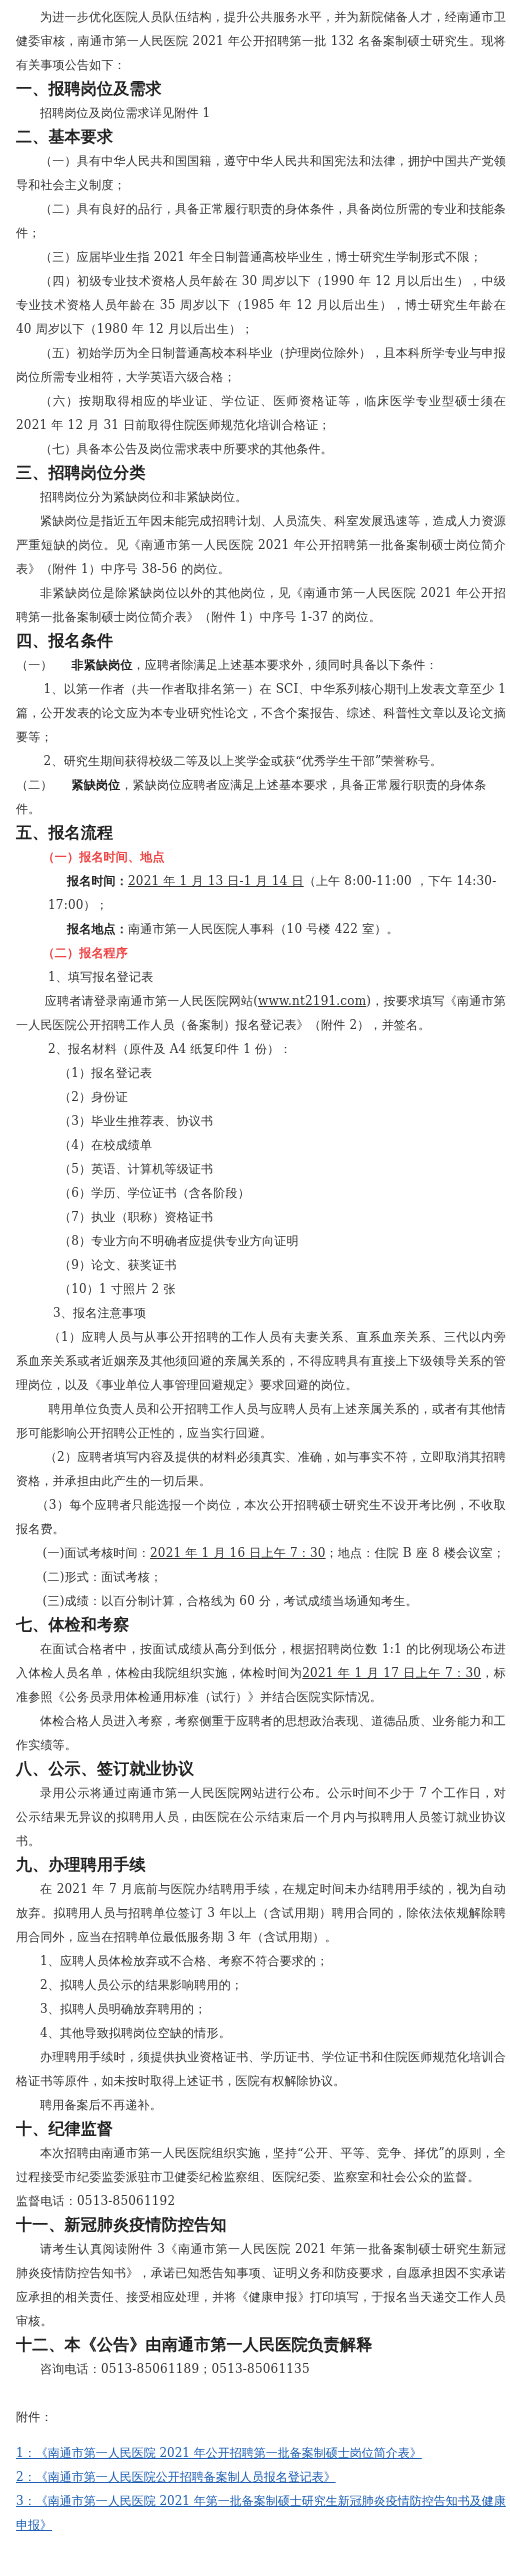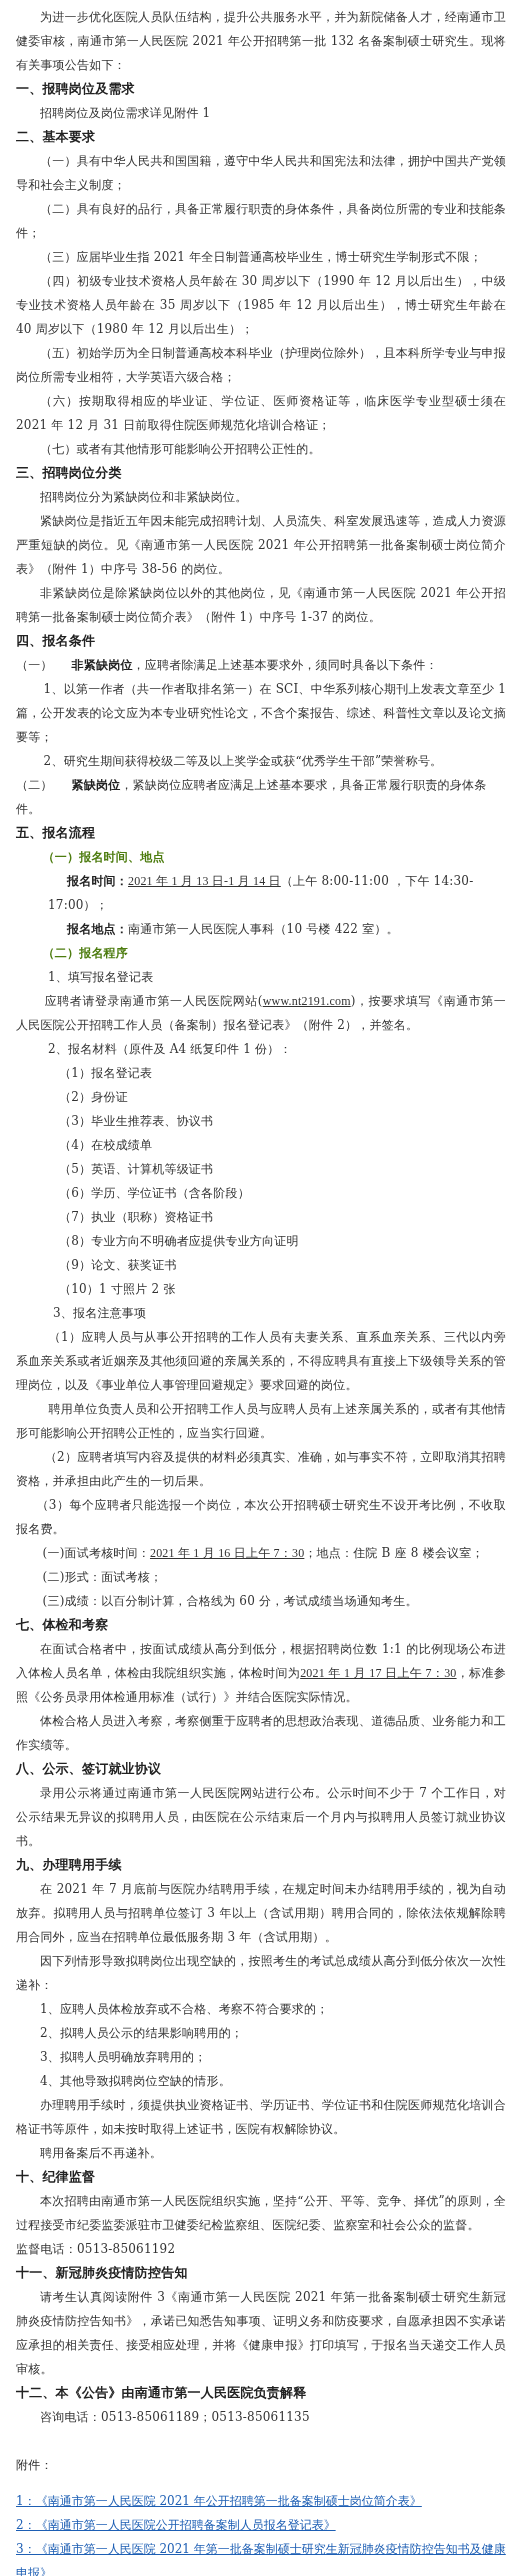--- a/index.html
+++ b/index.html
@@ -17,29 +17,29 @@
   }
   .p { text-indent: 2em; text-align: justify; }
   .sub-indent { text-indent: 3.3em; }
   .indent-1 { padding-left: 26.6px; }
   .indent-2 { padding-left: 32px; }
   .indent-3 { padding-left: 43px; }
   .h {
     font-family: "DejaVu Sans", "Liberation Sans", sans-serif;
     font-weight: bold;
     color: #222222;
-    font-size: 13px;
+    font-size: 16px;
   }
   .h2 {
     font-family: "DejaVu Sans", "Liberation Sans", sans-serif;
     font-weight: bold;
-    color: #4d7c0f;
+    color: #ef4444;
   }
   .bold { font-family: "DejaVu Sans", "Liberation Sans", sans-serif; font-weight: bold; color:#222;margin-left:19px; }
-  .u { text-decoration: underline; font-family: Liberation Serif, serif; }
+  .u { text-decoration: underline; }
   .spacer { height: 24px; }
   .annex-link {
     display: block;
     color: #1e5fb4;
     text-decoration: underline;
     line-height: 24px;
     font-size: 12px;
   }
 </style>
 </head>
@@ -52,21 +52,21 @@
   <p class="h">一、报聘岗位及需求</p>
   <p class="p">招聘岗位及岗位需求详见附件 1</p>
 
   <p class="h">二、基本要求</p>
   <p class="p">（一）具有中华人民共和国国籍，遵守中华人民共和国宪法和法律，拥护中国共产党领导和社会主义制度；</p>
   <p class="p">（二）具有良好的品行，具备正常履行职责的身体条件，具备岗位所需的专业和技能条件；</p>
   <p class="p">（三）应届毕业生指 2021 年全日制普通高校毕业生，博士研究生学制形式不限；</p>
   <p class="p">（四）初级专业技术资格人员年龄在 30 周岁以下（1990 年 12 月以后出生），中级专业技术资格人员年龄在 35 周岁以下（1985 年 12 月以后出生），博士研究生年龄在 40 周岁以下（1980 年 12 月以后出生）；</p>
   <p class="p">（五）初始学历为全日制普通高校本科毕业（护理岗位除外），且本科所学专业与申报岗位所需专业相符，大学英语六级合格；</p>
   <p class="p">（六）按期取得相应的毕业证、学位证、医师资格证等，临床医学专业型硕士须在 2021 年 12 月 31 日前取得住院医师规范化培训合格证；</p>
-  <p class="p">（七）或者有其他情形可能影响公开招聘公正性的。</p>
+  <p class="p">（七）具备本公告及岗位需求表中所要求的其他条件。</p>
 
   <p class="h">三、招聘岗位分类</p>
   <p class="p">招聘岗位分为紧缺岗位和非紧缺岗位。</p>
   <p class="p">紧缺岗位是指近五年因未能完成招聘计划、人员流失、科室发展迅速等，造成人力资源严重短缺的岗位。见《南通市第一人民医院 2021 年公开招聘第一批备案制硕士岗位简介表》（附件 1）中序号 38-56 的岗位。</p>
   <p class="p">非紧缺岗位是除紧缺岗位以外的其他岗位，见《南通市第一人民医院 2021 年公开招聘第一批备案制硕士岗位简介表》（附件 1）中序号 1-37 的岗位。</p>
 
   <p class="h">四、报名条件</p>
   <p class="line">
     <span>（一）</span><span class="bold">非紧缺岗位</span><span>，应聘者除满足上述基本要求外，须同时具备以下条件：</span>
   </p>
@@ -116,21 +116,20 @@
   <p class="p">
     <span>在面试合格者中，按面试成绩从高分到低分，根据招聘岗位数 1:1 的比例现场公布进入体检人员名单，体检由我院组织实施，体检时间为</span><span class="u">2021 年 1 月 17 日上午 7：30</span><span>，标准参照《公务员录用体检通用标准（试行）》并结合医院实际情况。</span>
   </p>
   <p class="p">体检合格人员进入考察，考察侧重于应聘者的思想政治表现、道德品质、业务能力和工作实绩等。</p>
 
   <p class="h">八、公示、签订就业协议</p>
   <p class="p">录用公示将通过南通市第一人民医院网站进行公布。公示时间不少于 7 个工作日，对公示结果无异议的拟聘用人员，由医院在公示结束后一个月内与拟聘用人员签订就业协议书。</p>
 
   <p class="h">九、办理聘用手续</p>
   <p class="p">在 2021 年 7 月底前与医院办结聘用手续，在规定时间未办结聘用手续的，视为自动放弃。拟聘用人员与招聘单位签订 3 年以上（含试用期）聘用合同的，除依法依规解除聘用合同外，应当在招聘单位最低服务期 3 年（含试用期）。</p>
-  <p class="p">因下列情形导致拟聘岗位出现空缺的，按照考生的考试总成绩从高分到低分依次一次性递补：</p>
   <p class="p">1、应聘人员体检放弃或不合格、考察不符合要求的；</p>
   <p class="p">2、拟聘人员公示的结果影响聘用的；</p>
   <p class="p">3、拟聘人员明确放弃聘用的；</p>
   <p class="p">4、其他导致拟聘岗位空缺的情形。</p>
   <p class="p">办理聘用手续时，须提供执业资格证书、学历证书、学位证书和住院医师规范化培训合格证书等原件，如未按时取得上述证书，医院有权解除协议。</p>
   <p class="p">聘用备案后不再递补。</p>
 
   <p class="h">十、纪律监督</p>
   <p class="p">本次招聘由南通市第一人民医院组织实施，坚持“公开、平等、竞争、择优”的原则，全过程接受市纪委监委派驻市卫健委纪检监察组、医院纪委、监察室和社会公众的监督。</p>
   <p class="line">监督电话：0513-85061192</p>

